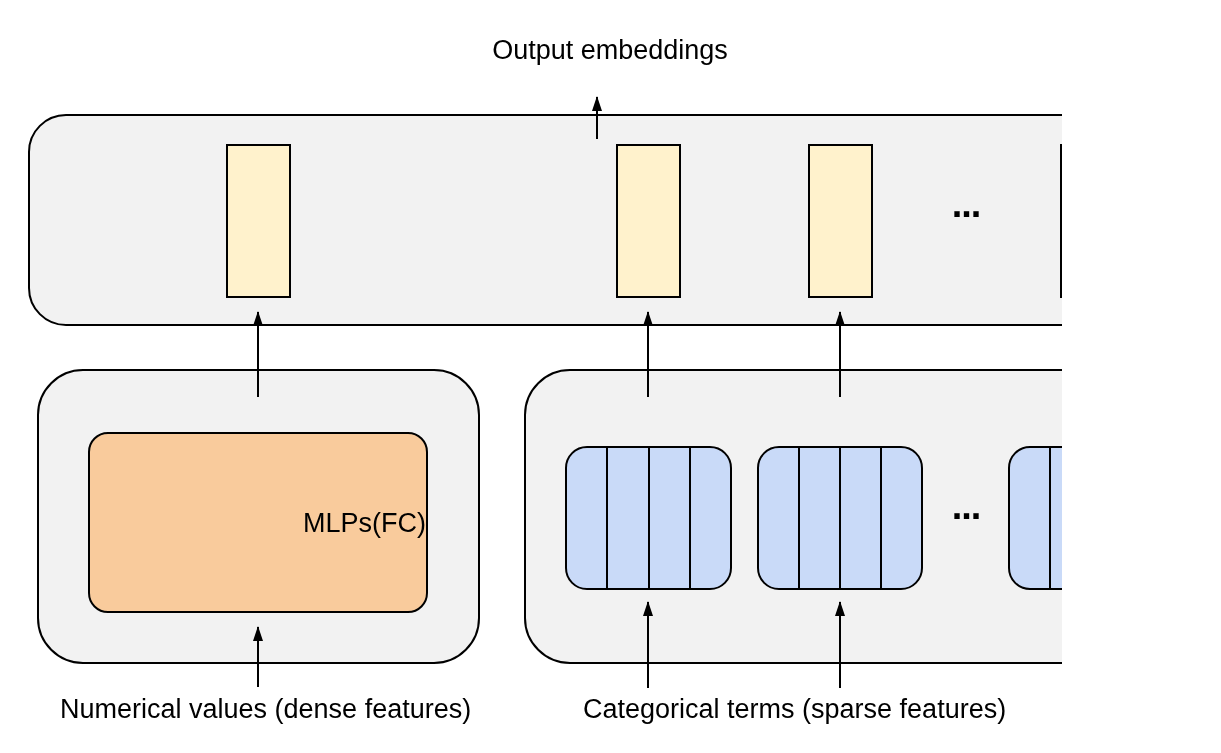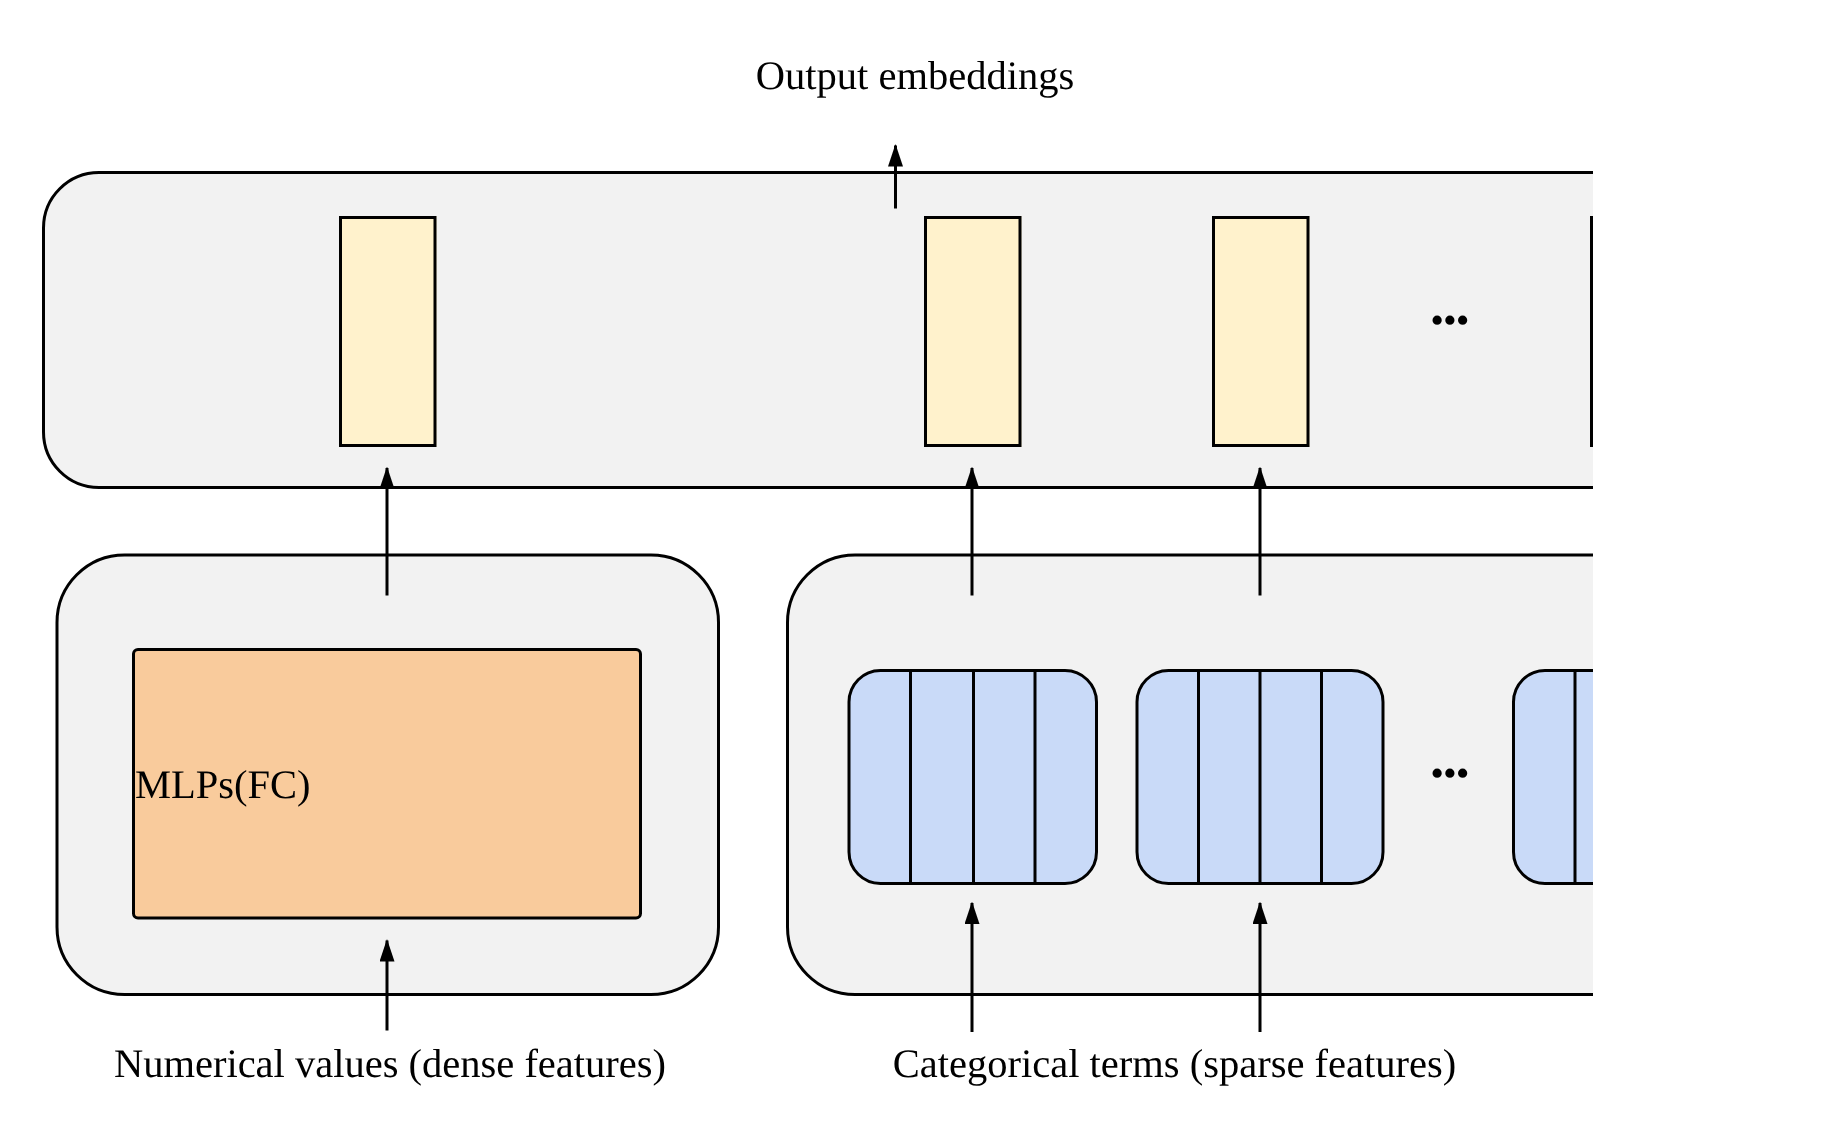--- a/index.html
+++ b/index.html
@@ -16,21 +16,20 @@
   body{
     font-family:"Liberation Sans","DejaVu Sans",sans-serif;
     color:#000;
   }
   .canvas{
     position:relative;
     width:1062px;
     height:753px;
     background:var(--background);
     overflow:hidden;
-    font-family:Liberation Serif, serif;
   }
   .label{
     position:absolute;
     font-size:27px;
     line-height:32px;
     text-align:center;
     color:#000;
     white-space:nowrap;
     z-index:3;
   }
@@ -75,24 +74,24 @@
     line-height:40px;
     z-index:3;
   }
   #dots-top{left:934px; top:184px;}
   #dots-bottom{left:934px; top:486px;}
   #mlp-box{
     position:absolute;
     left:88px; top:432px; width:340px; height:181px;
     background:var(--mlp-fill);
     border:2px solid var(--outline);
-    border-radius:4px;
+    border-radius:20px;
     display:flex;
     align-items:center;
-    justify-content:flex-start;
+    justify-content:flex-end;
     z-index:2;
   }
   #mlp-box .label{position:static;}
   .lookup-table{
     position:absolute;
     top:446px;
     height:144px;
     background:var(--lookup-fill);
     border:2px solid var(--outline);
     border-radius:22px;

